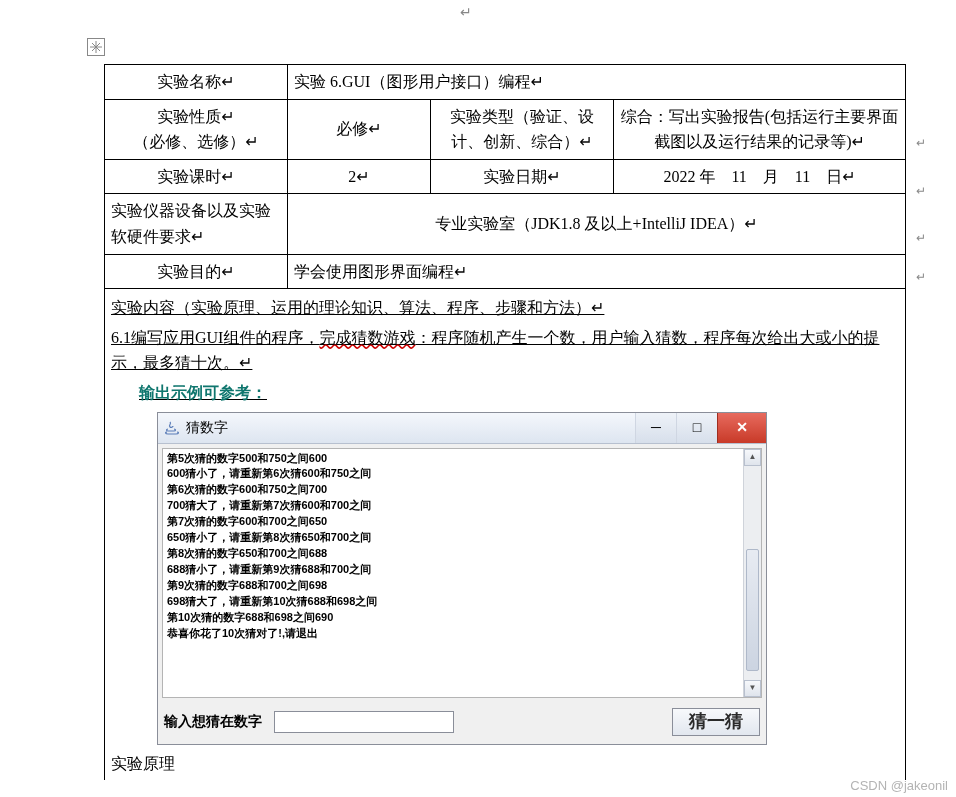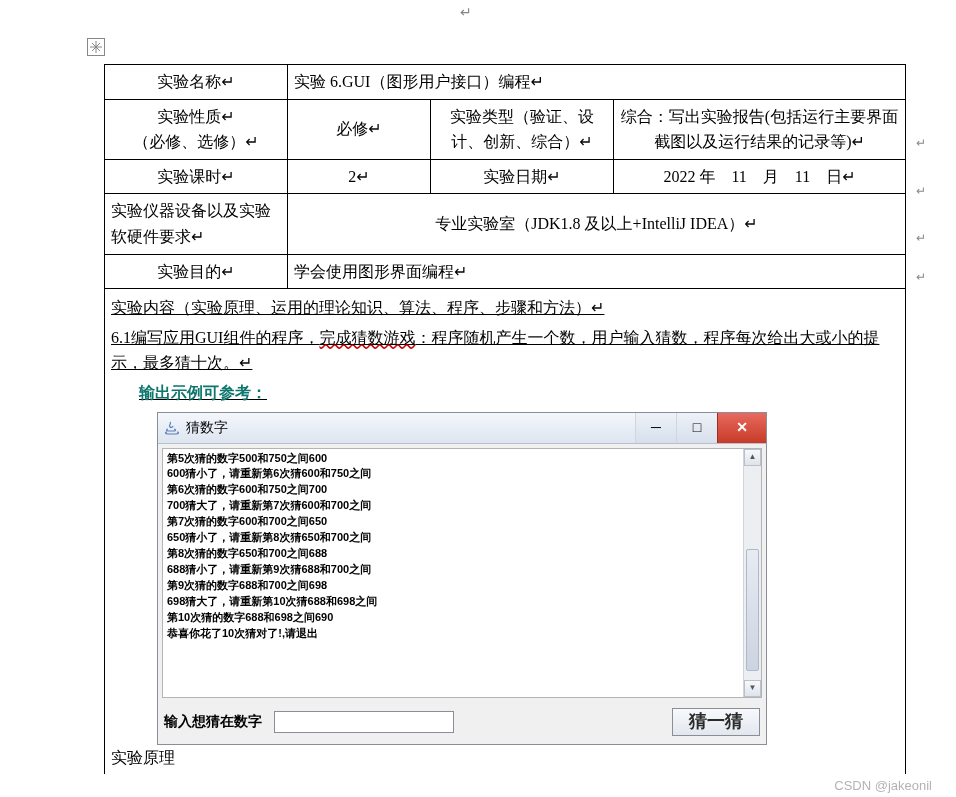--- a/index.html
+++ b/index.html
@@ -11,21 +11,21 @@
     color: #000;
   }
   .page {
     position: relative;
     width: 956px;
     height: 797px;
     background: #fff;
   }
   .watermark {
     position: absolute;
-    right: 24px;
+    right: 8px;
     bottom: 4px;
     color: rgba(128,128,128,0.6);
     font-size: 13px;
     font-family: Arial, sans-serif;
   }
   .anchor-icon {
     position: absolute;
     left: 87px;
     top: 38px;
     width: 18px;
@@ -260,21 +260,21 @@
               </div>
             </div>
             <div class="bottom-bar">
               <span class="bottom-label">输入想猜在数字</span>
               <div class="text-input"></div>
               <div class="spacer"></div>
               <div class="guess-btn">猜一猜</div>
             </div>
           </div>
 
-          <div style="">实验原理</div>
+          <div style="margin-top:6px">实验原理</div>
         </td>
       </tr>
     </tbody>
       </table>
   </div>
 
   <div class="row-margin-mark" style="top:136px">↵</div>
   <div class="row-margin-mark" style="top:184px">↵</div>
   <div class="row-margin-mark" style="top:231px">↵</div>
   <div class="row-margin-mark" style="top:270px">↵</div>

